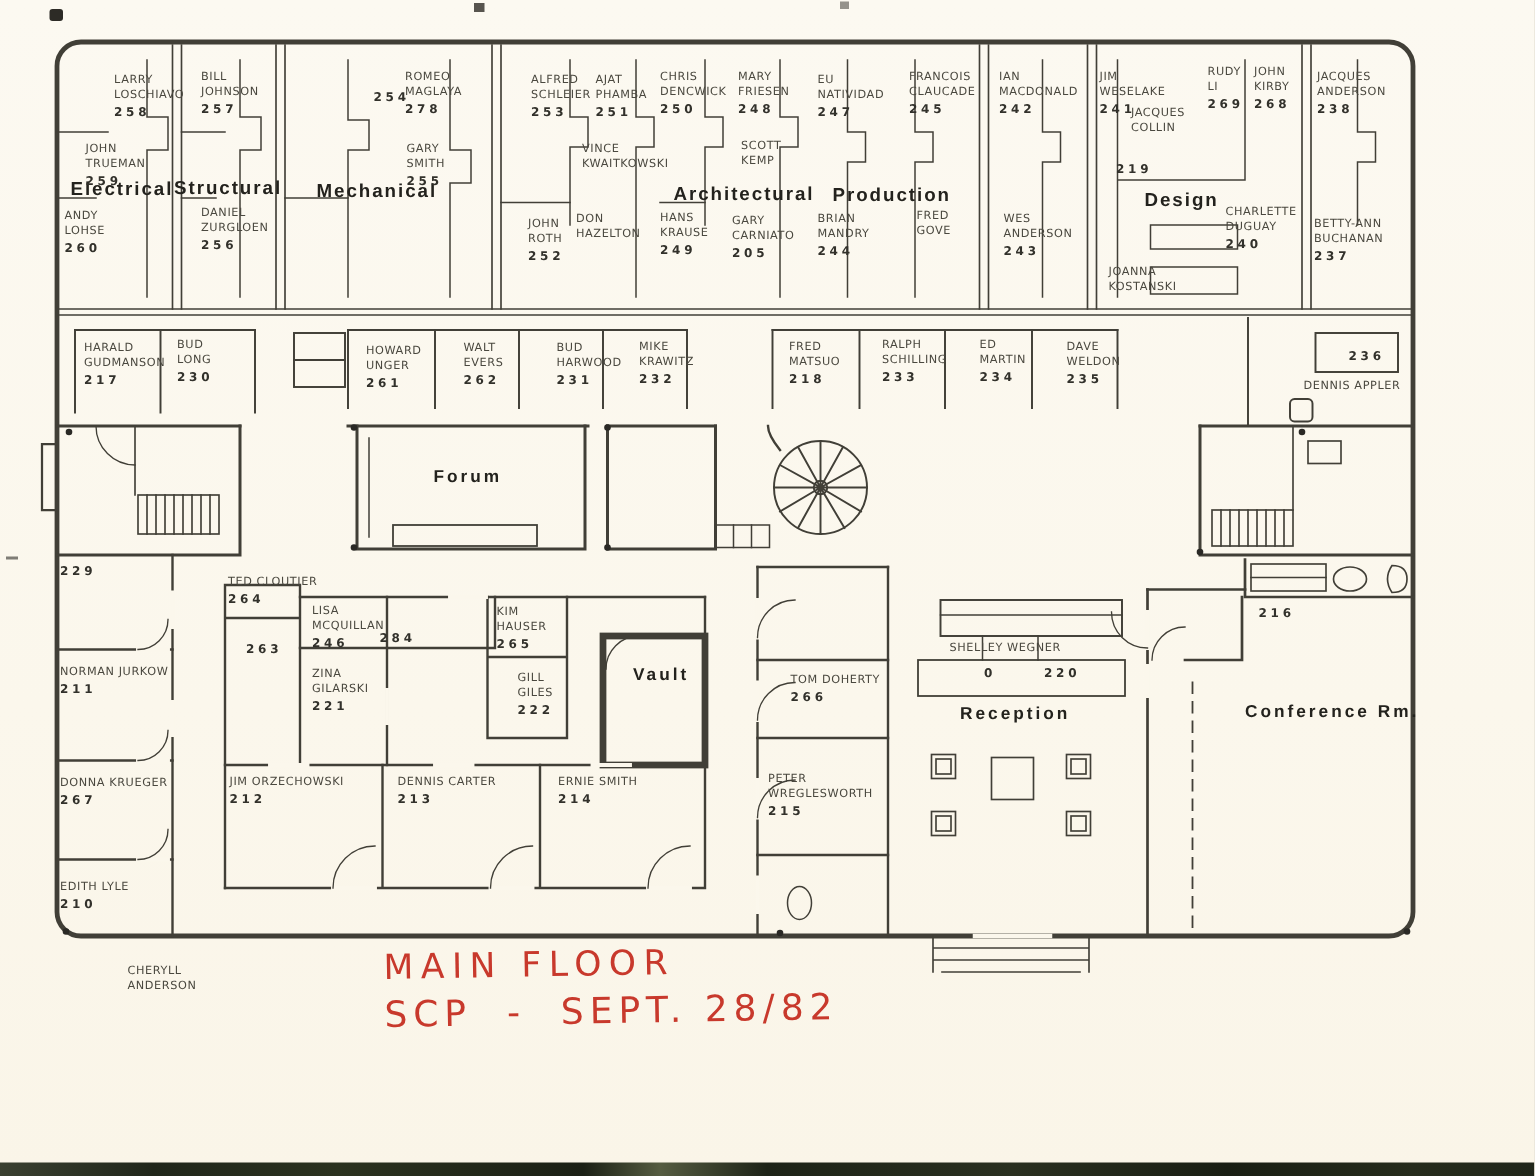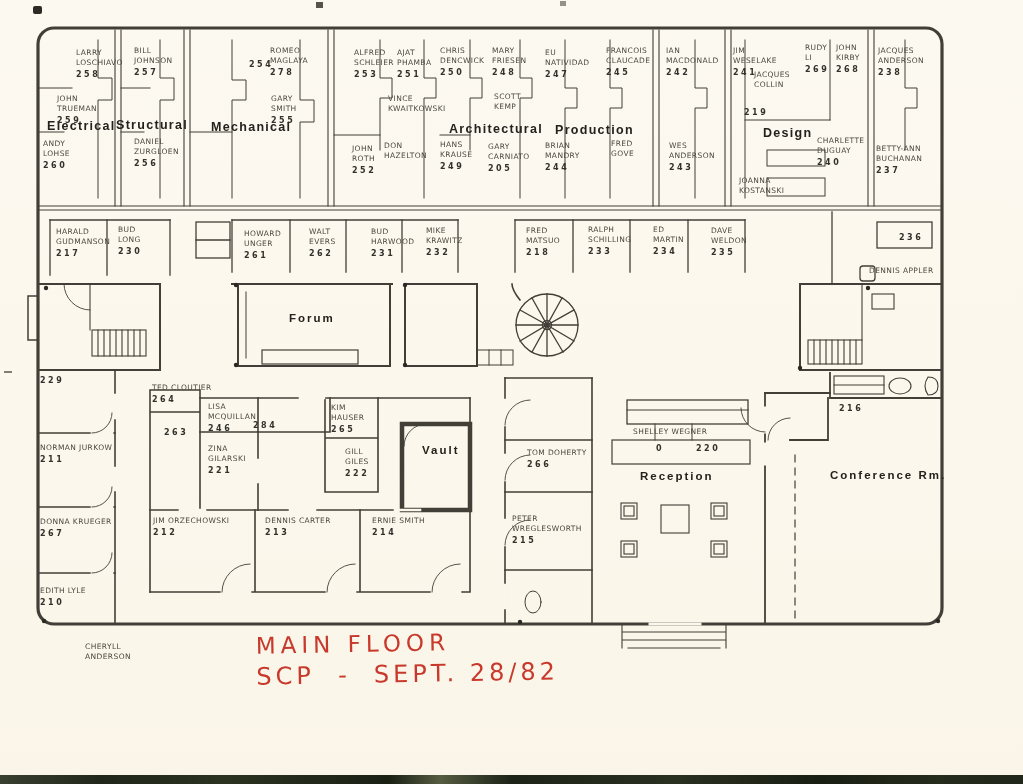--- a/index.html
+++ b/index.html
@@ -413,21 +413,21 @@
       <div class="lbl" style="left: 653px; top: 225px;">
         <div class="nm">ED
 MARTIN</div>
         <div class="num">234</div>
       </div>
       <div class="lbl" style="left: 711px; top: 226px;">
         <div class="nm">DAVE
 WELDON</div>
         <div class="num">235</div>
       </div>
-      <div class="lbl" style="left: 869px; top: 252px; margin-top: 14px;">
+      <div class="lbl" style="left: 869px; top: 252px;">
         <div class="nm">DENNIS APPLER</div>
       </div>
       <div class="lbl" style="left: 152px; top: 383px;">
         <div class="nm">TED CLOUTIER</div>
         <div class="num">264</div>
       </div>
       <div class="lbl" style="left: 208px; top: 402px;">
         <div class="nm">LISA
 MCQUILLAN</div>
         <div class="num">246</div>

